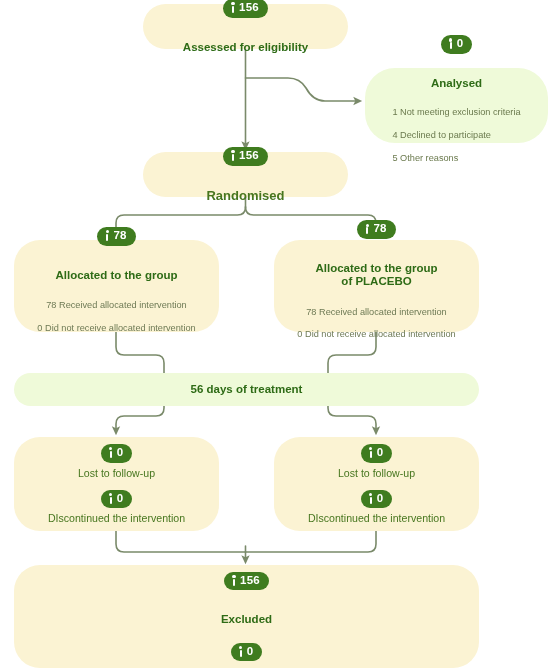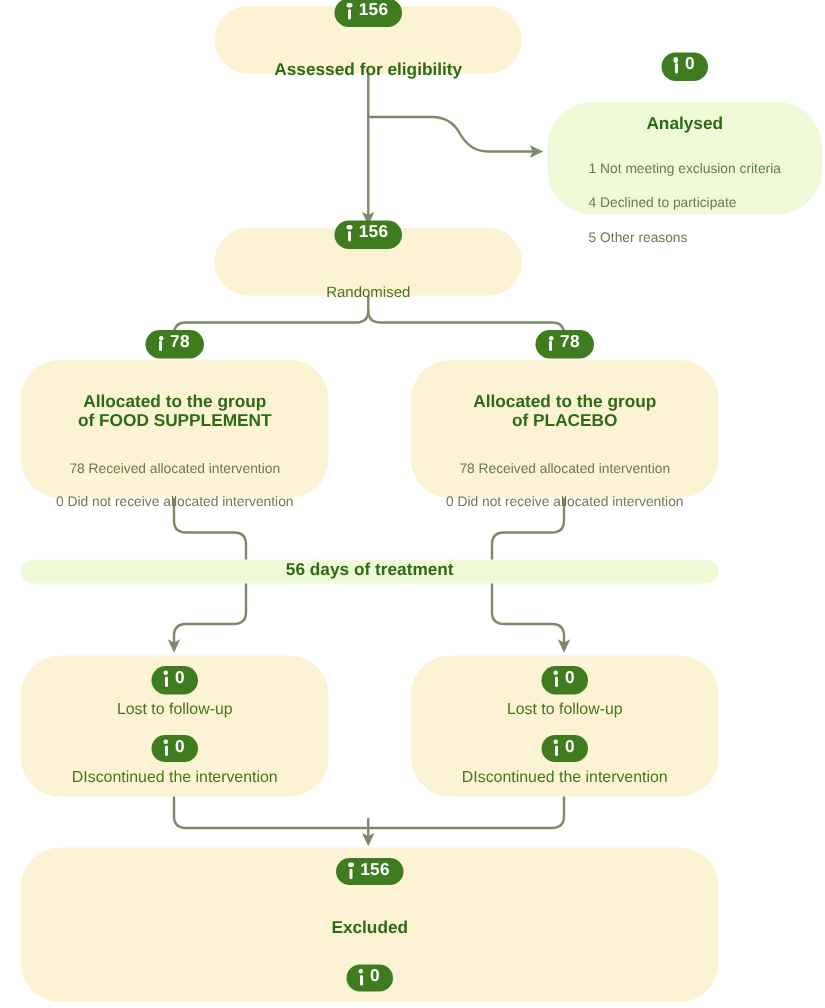--- a/index.html
+++ b/index.html
@@ -91,41 +91,41 @@
   .badge .num { font-size: 11.5px; }
 
   .title {
     color: #2E6B16;
     font-weight: bold;
     font-size: 11.5px;
     line-height: 13.5px;
     margin-top: 23px;
   }
   .title.plain {
-    font-weight: normal;
+    font-weight: bold;
     color: #47761F;
-    font-size: 10px;
+    font-size: 13px;
   }
   .sublist {
     margin-top: 7px;
     color: #6E7A55;
     font-size: 9.2px;
     line-height: 11.2px;
     text-align: center;
     white-space: pre-line;
   }
   .sub-line { display: block; }
 
   
   #node-assessed   { left: 143px; top: 4px;   width: 205px; height: 45px;  }
   #node-excluded   { left: 365px; top: 68px;  width: 183px; height: 75px;  border-radius: 30px; }
   #node-randomised { left: 143px; top: 152px; width: 205px; height: 45px;  }
   #node-alloc-left { left: 14px;  top: 240px; width: 205px; height: 92px;  }
   #node-alloc-right{ left: 274px; top: 240px; width: 205px; height: 92px;  }
-  #node-treatment  { left: 14px;  top: 373px; width: 465px; height: 16px;  border-radius: 17px; }
+  #node-treatment  { left: 14px;  top: 373px; width: 465px; height: 33px;  border-radius: 17px; }
   #node-follow-left{ left: 14px;  top: 437px; width: 205px; height: 94px;  }
   #node-follow-right{left: 274px; top: 437px; width: 205px; height: 94px;  }
   #node-analysed   { left: 14px;  top: 565px; width: 465px; height: 103px; }
 
   #node-excluded .title { font-size: 11.5px; }
   #node-excluded .sublist {
     color: #6B7A4E;
     font-size: 9.2px;
     line-height: 11.4px;
     text-align: left;
@@ -208,21 +208,20 @@
     <div class="title plain">Randomised</div>
   </div>
 
   <div class="node cream" id="node-alloc-left">
     <span class="badge">
       <span class="person"></span>
       <span class="num">78</span>
     </span>
     <div class="title">
       <span>Allocated to the group</span><br>
-      <span>of FOOD SUPPLEMENT</span>
     </div>
     <div class="sublist">
       <span class="sub-line">78 Received allocated intervention</span>
       <span class="sub-line">0 Did not receive allocated intervention</span>
     </div>
   </div>
 
   <div class="node cream" id="node-alloc-right">
     <span class="badge">
       <span class="person"></span>

